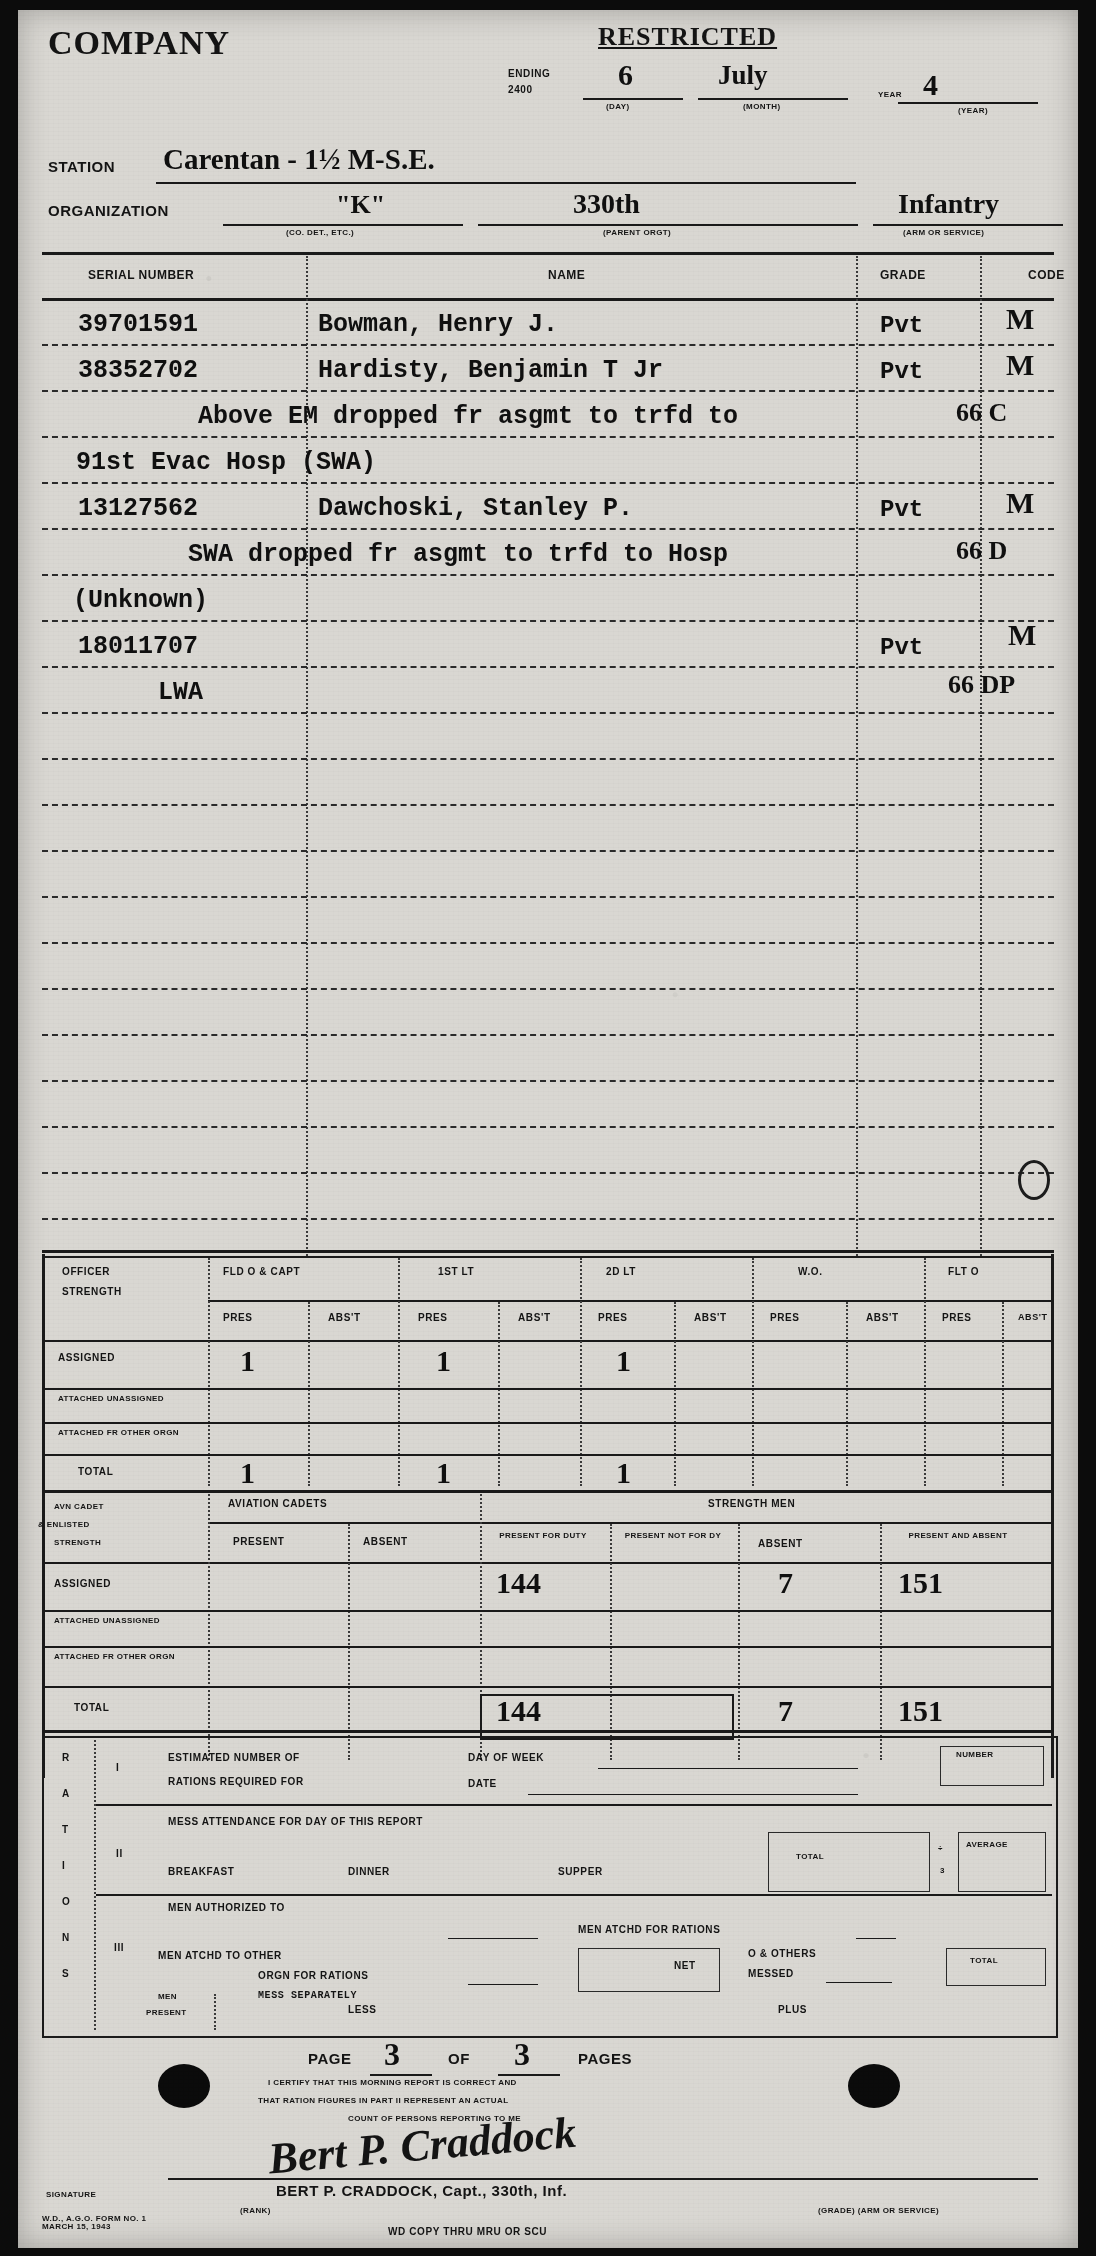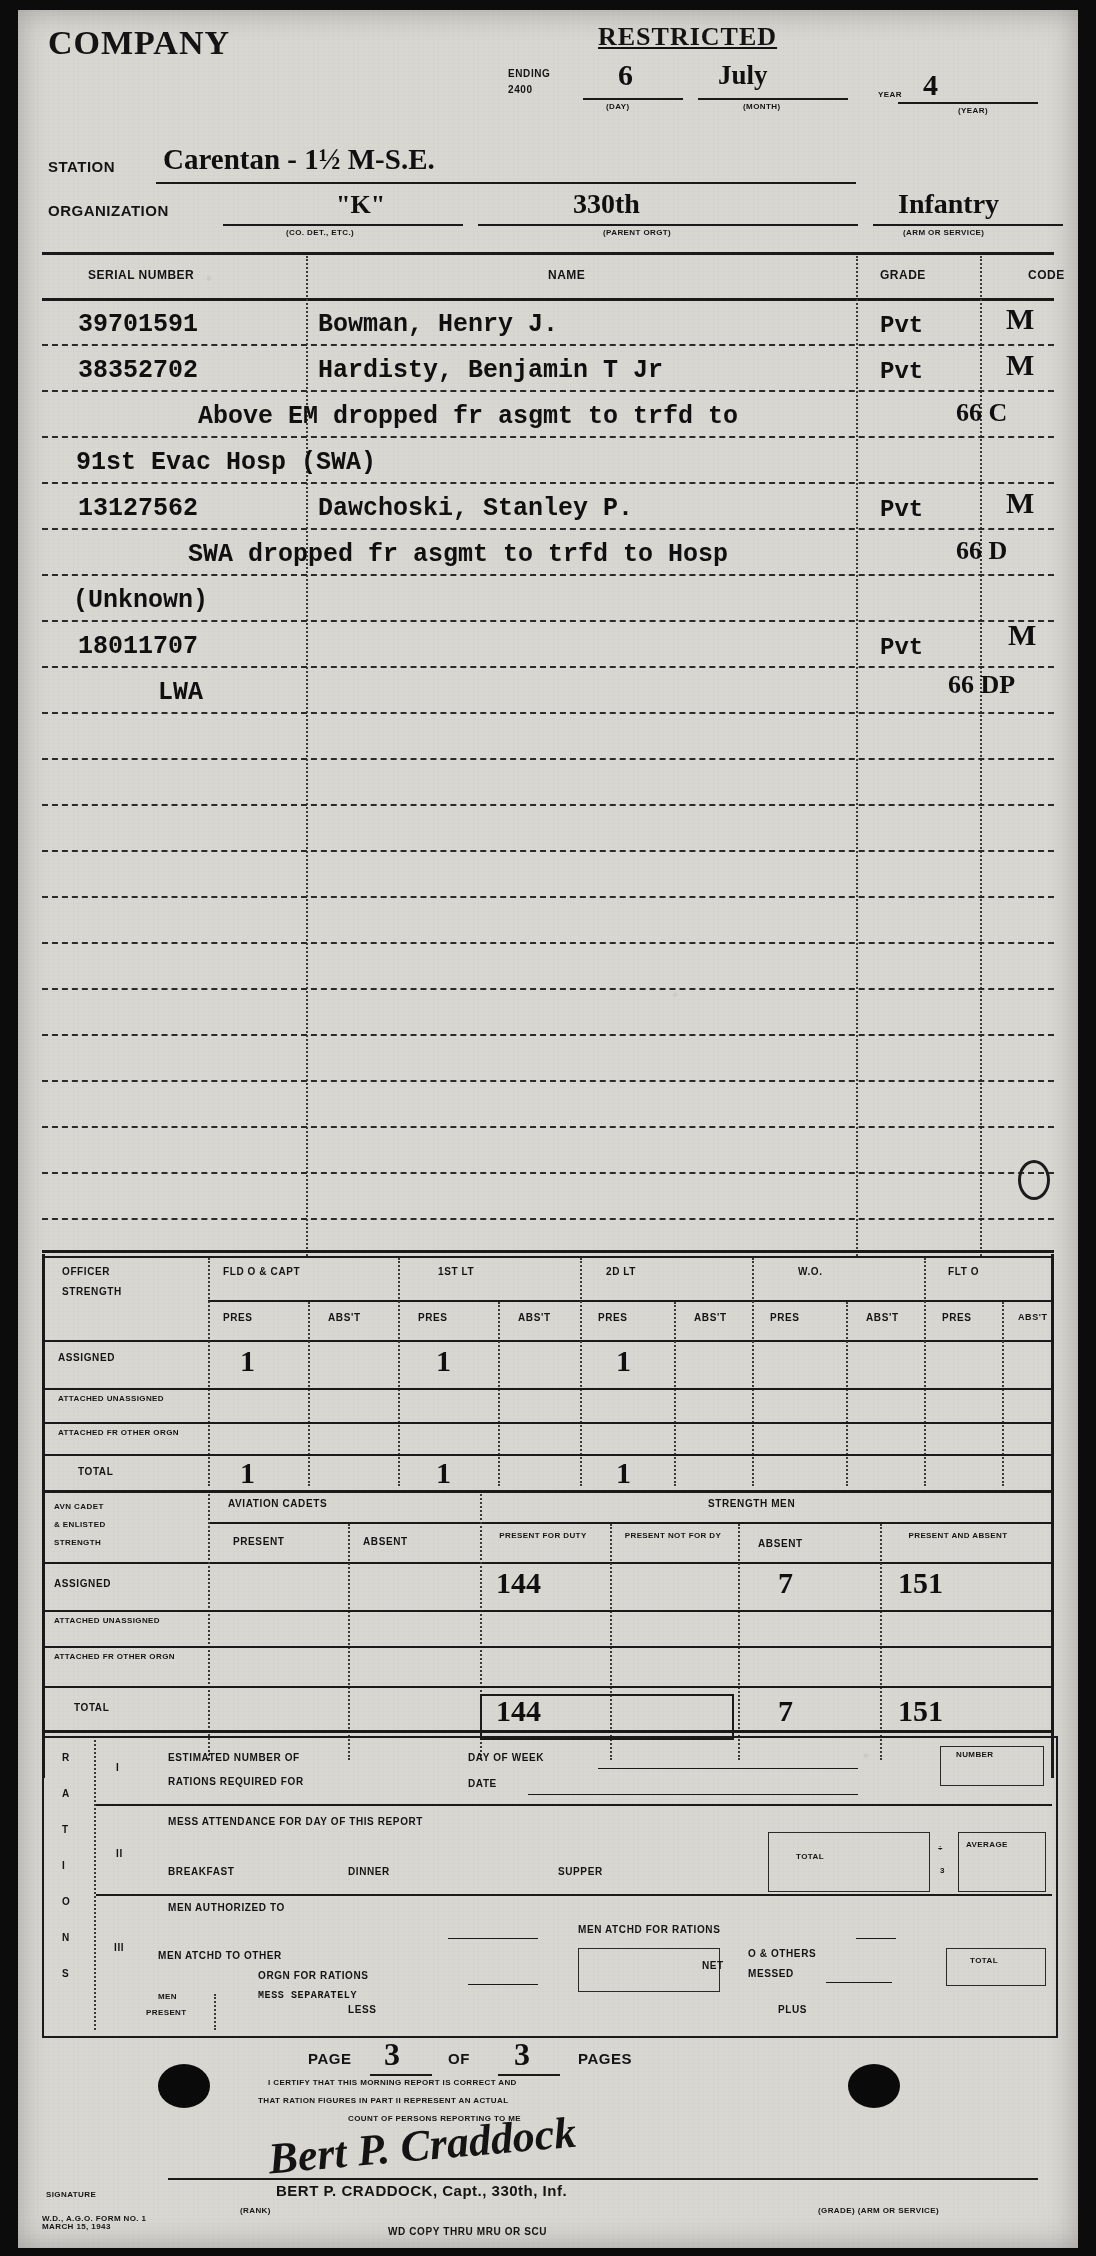--- a/index.html
+++ b/index.html
@@ -279,21 +279,21 @@
 
     <div class="hw" style="left:222px; top:1334px; font-size:30px;">1</div>
     <div class="hw" style="left:418px; top:1334px; font-size:30px;">1</div>
     <div class="hw" style="left:598px; top:1334px; font-size:30px;">1</div>
 
     <div class="hw" style="left:222px; top:1446px; font-size:30px;">1</div>
     <div class="hw" style="left:418px; top:1446px; font-size:30px;">1</div>
     <div class="hw" style="left:598px; top:1446px; font-size:30px;">1</div>
 
     <div class="pr xtiny" style="left:36px; top:1492px;">AVN CADET</div>
-    <div class="pr xtiny" style="left:36px; top:1510px;">&amp; ENLISTED</div>
+    <div class="pr xtiny" style="left:20px; top:1510px;">&amp; ENLISTED</div>
     <div class="pr xtiny" style="left:36px; top:1528px;">STRENGTH</div>
 
     <div class="pr tiny" style="left:210px; top:1488px;">AVIATION CADETS</div>
     <div class="pr tiny" style="left:690px; top:1488px;">STRENGTH MEN</div>
     <div class="rule" style="left:190px; top:1512px; width:846px; height:2px;"></div>
 
     <div class="pr tiny" style="left:215px; top:1526px;">PRESENT</div>
     <div class="pr tiny" style="left:345px; top:1526px;">ABSENT</div>
 
     <div class="pr xtiny ctr" style="left:470px; top:1520px; width:110px; white-space:normal; line-height:11px;">PRESENT FOR DUTY</div>
@@ -372,21 +372,21 @@
     <div class="pr tiny" style="left:240px; top:1980px;font-family:Liberation Mono, monospace;">MESS SEPARATELY</div>
     <div class="rule" style="left:430px; top:1928px; width:90px; height:1px;"></div>
     <div class="pr tiny" style="left:560px; top:1914px;">MEN ATCHD FOR RATIONS</div>
     <div class="rule" style="left:838px; top:1928px; width:40px; height:1px;"></div>
 
     <div class="pr tiny" style="left:140px; top:1940px;">MEN ATCHD TO OTHER</div>
     <div class="pr tiny" style="left:240px; top:1960px;">ORGN FOR RATIONS</div>
     <div class="rule" style="left:450px; top:1974px; width:70px; height:1px;"></div>
 
     <div class="thin" style="left:560px; top:1938px; width:140px; height:42px;"></div>
-    <div class="pr tiny" style="left:640px; top:1950px;padding-left:44px;">NET</div>
+    <div class="pr tiny" style="left:612px; top:1950px;padding-left:44px;">NET</div>
 
     <div class="pr tiny" style="left:730px; top:1938px;">O &amp; OTHERS</div>
     <div class="pr tiny" style="left:730px; top:1958px;">MESSED</div>
     <div class="rule" style="left:808px; top:1972px; width:66px; height:1px;"></div>
     <div class="thin" style="left:928px; top:1938px; width:98px; height:36px;"></div>
     <div class="pr xtiny" style="left:952px; top:1946px;">TOTAL</div>
 
     <div class="pr xtiny" style="left:140px; top:1982px;">MEN</div>
     <div class="pr xtiny" style="left:128px; top:1998px;">PRESENT</div>
     <div class="vdash" style="left:196px; top:1984px; height:36px;"></div>

